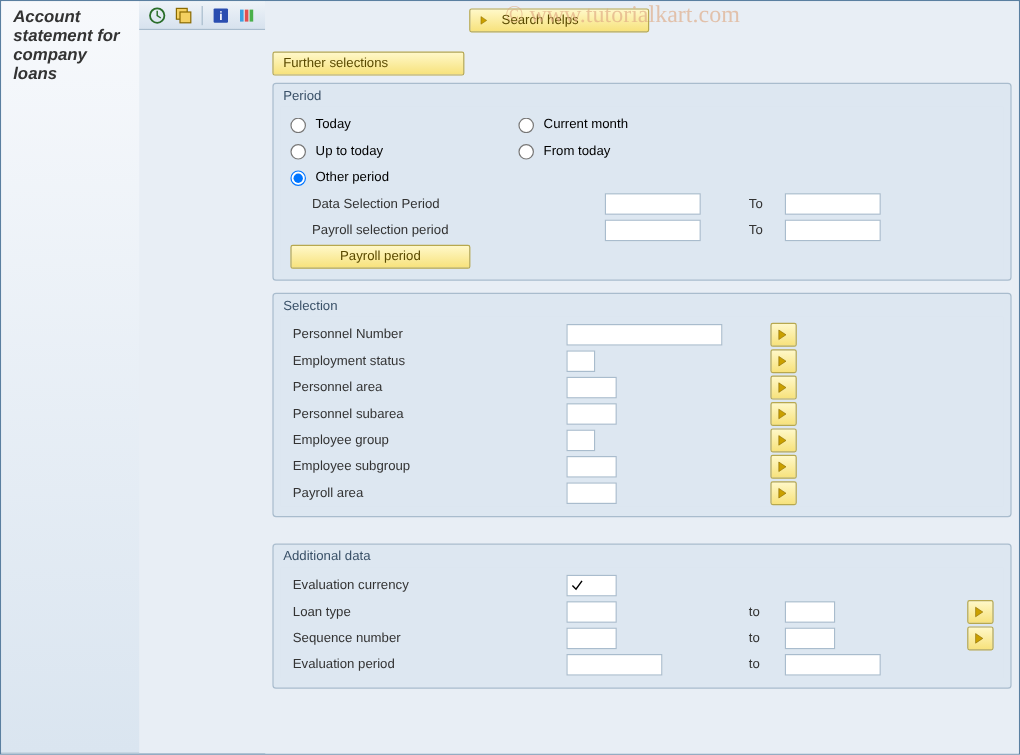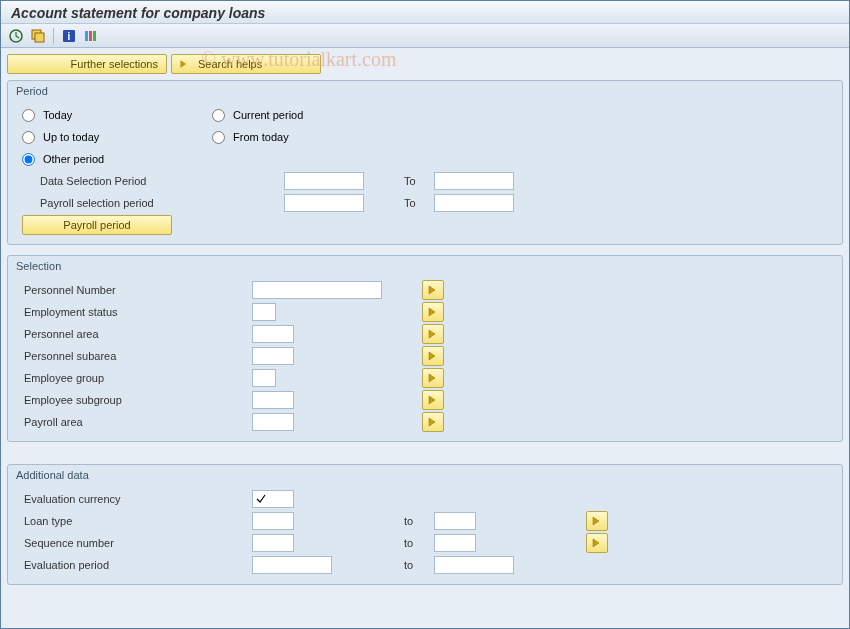--- a/index.html
+++ b/index.html
@@ -8,21 +8,21 @@
     font-family: Arial, sans-serif;
     font-size: 11px;
     background: #f2f2f2;
   }
   .window {
     width: 850px;
     height: 629px;
     border: 1px solid #5a7fa0;
     background: #e8eef5;
     display: flex;
-    flex-direction: column;
+    flex-direction: row;
   }
   .titlebar {
     background: linear-gradient(#f7f9fc, #dae5f0);
     border-bottom: 1px solid #b7c8d8;
     padding: 4px 10px 2px 10px;
     font-weight: bold;
     font-style: italic;
     font-size: 14px;
     color: #333;
   }
@@ -71,21 +71,21 @@
     font-size: 11px;
     color: #5a4a00;
     cursor: pointer;
     gap: 10px;
   }
   .sap-btn .arrow-icon {
     width: 8px;
     height: 8px;
   }
   .sap-btn.wlabel { min-width: 150px; justify-content: flex-start; }
-  .sap-btn.wonly { min-width: 160px; justify-content: flex-end; }
+  .sap-btn.wonly { min-width: 160px; justify-content: flex-start; margin-top: 36px; }
   .sap-btn.small { min-width: 22px; padding:0; justify-content:center; }
   .group {
     border: 1px solid #a9bccd;
     border-radius: 3px;
     background: #dde7f1;
     margin-bottom: 10px;
     padding: 2px 6px 8px 6px;
   }
   .group-title {
     font-size: 11px;
@@ -213,21 +213,21 @@
     <div class="group">
       <div class="group-title">Period</div>
       <div class="group-body">
         <div class="row radio-row">
           <label class="radio-col">
               <input type="radio" name="per" style="">
               <span>Today</span>
             </label>
           <label class="radio-col">
               <input type="radio" name="per" style="">
-              <span>Current period</span>
+              <span>Current month</span>
             </label>
         </div>
         <div class="row radio-row">
           <label class="radio-col">
               <input type="radio" name="per" style="">
               <span>Up to today</span>
             </label>
           <label class="radio-col">
               <input type="radio" name="per" style="">
               <span>From today</span>

